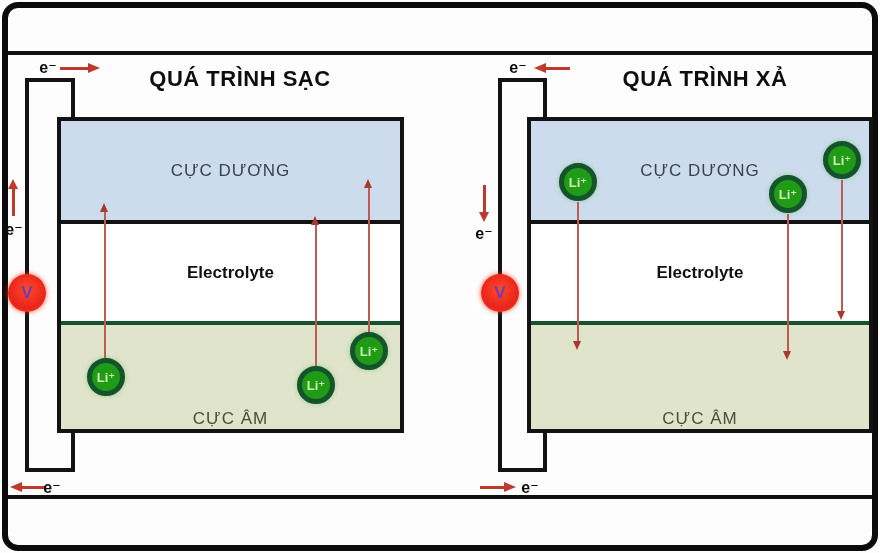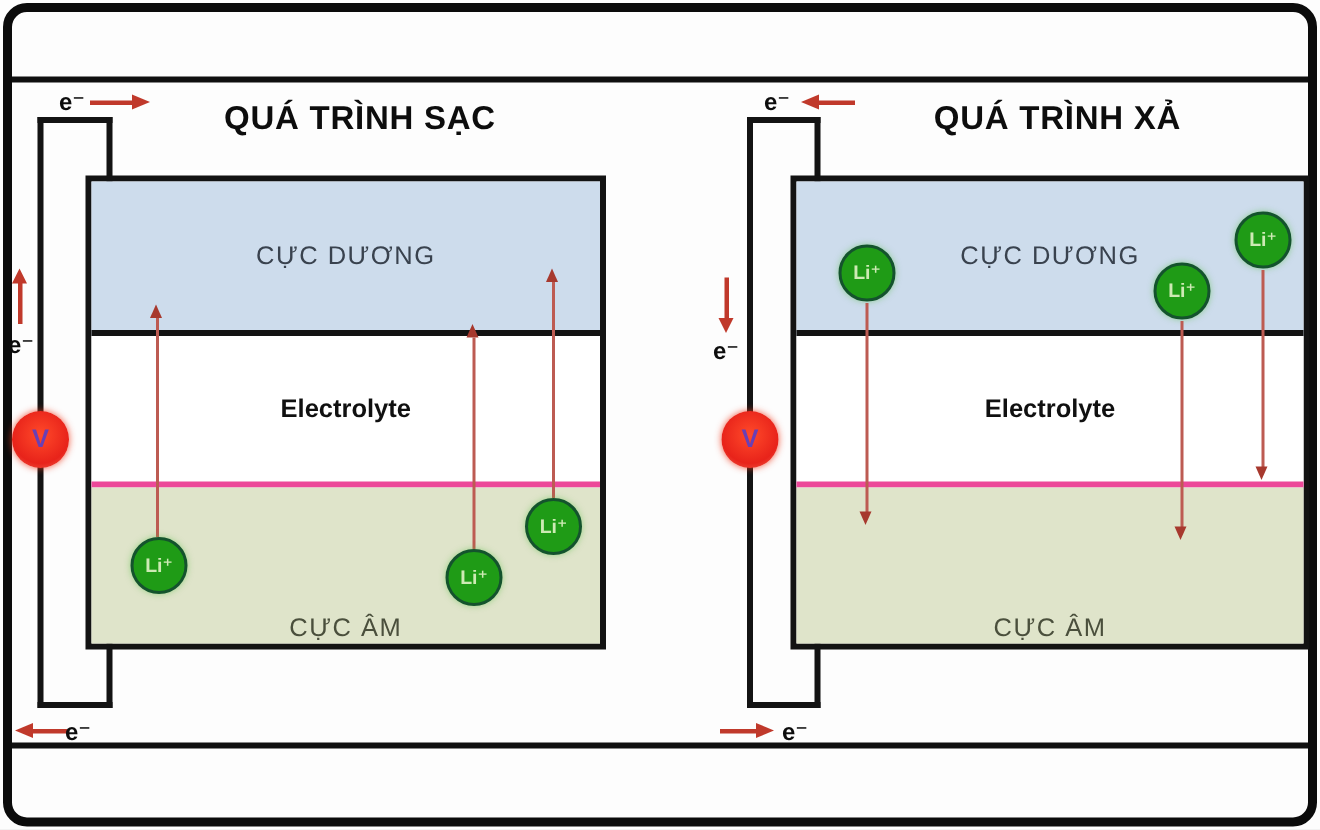--- a/index.html
+++ b/index.html
@@ -12,30 +12,30 @@
   .frame{left:2px;top:2px;right:2px;bottom:2px;border:6px solid #0b0b0b;border-radius:16px;}
   .rail{left:8px;width:864px;height:4px;background:#101010;}
   
   .title{width:290px;text-align:center;font-size:22px;font-weight:bold;color:#0d0d0d;letter-spacing:.5px;white-space:nowrap;}
   
   .wire{background:#131313;}
   
   .battery{border:4px solid #131313;display:flex;flex-direction:column;box-sizing:content-box;}
   .layer{display:flex;align-items:center;justify-content:center;font-size:17px;letter-spacing:1px;}
   .layer.pos{height:99px;background:#cddcec;border-bottom:4px solid #131313;color:#39424e;}
-  .layer.elec{height:97px;background:#ffffff;border-bottom:4px solid #ec4899;color:#101010;font-weight:bold;letter-spacing:0;}
+  .layer.elec{height:97px;background:#ffffff;border-bottom:4px solid #14532d;color:#101010;font-weight:bold;letter-spacing:0;}
   .layer.neg{flex:1;background:#dfe4ca;color:#4a4f3c;align-items:flex-end;}
   
   .vmeter{width:38px;height:38px;border-radius:50%;
     background:radial-gradient(circle at 50% 42%,#ff4a2a 0%,#e8231a 65%,#f26a55 100%);
     box-shadow:0 0 5px rgba(240,60,30,.85);
     display:flex;align-items:center;justify-content:center;
     color:#6a3fb5;font-weight:bold;font-size:17px;}
   
-  .ion{width:38px;height:38px;border-radius:50%;background:#1f9b16;border:2px solid #14532d;
+  .ion{width:38px;height:38px;border-radius:50%;background:#1f9b16;border:5px solid #14532d;
     box-sizing:border-box;display:flex;align-items:center;justify-content:center;
     color:#cdeab4;font-weight:bold;font-size:13px;box-shadow:0 0 4px rgba(80,190,60,.5);}
   
   .elabel{font-weight:bold;font-size:16px;color:#0d0d0d;width:24px;text-align:center;}
   .eline-h{height:3px;background:#c0392b;}
   .eline-v{width:3px;background:#c0392b;}
   .ehead-right{width:0;height:0;border-top:5px solid transparent;border-bottom:5px solid transparent;border-left:12px solid #c0392b;}
   .ehead-left{width:0;height:0;border-top:5px solid transparent;border-bottom:5px solid transparent;border-right:12px solid #c0392b;}
   .ehead-up{width:0;height:0;border-left:5px solid transparent;border-right:5px solid transparent;border-bottom:10px solid #c0392b;}
   .ehead-down{width:0;height:0;border-left:5px solid transparent;border-right:5px solid transparent;border-top:10px solid #c0392b;}

